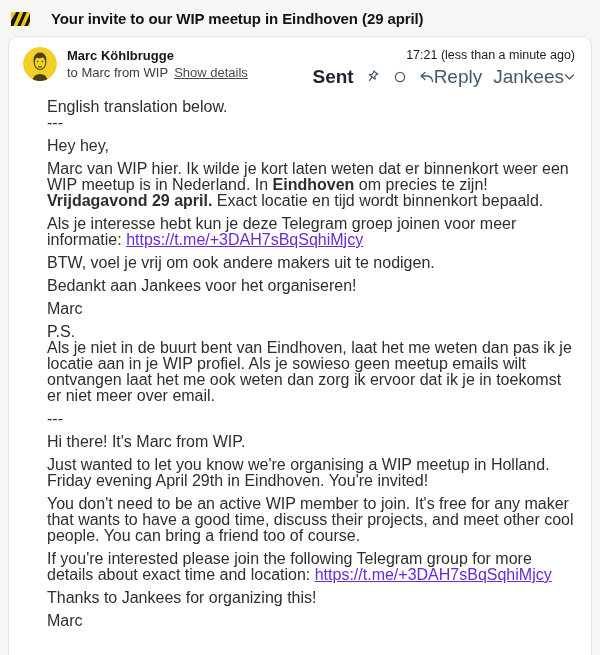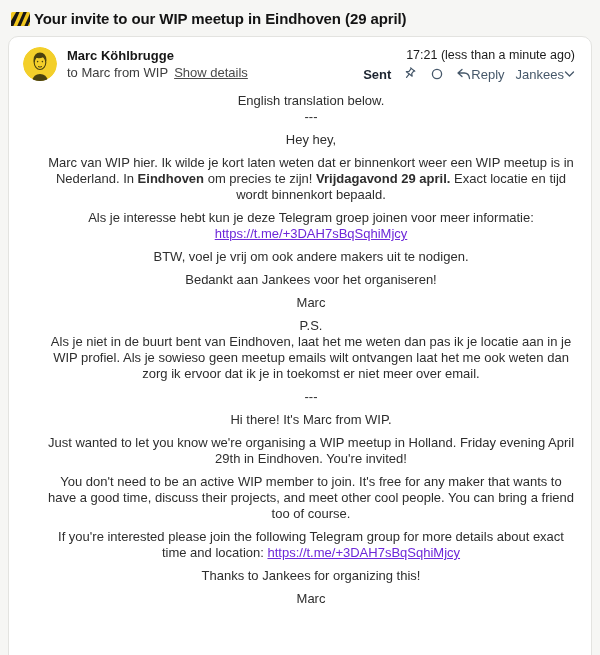--- a/index.html
+++ b/index.html
@@ -7,21 +7,21 @@
     padding: 0;
     width: 600px;
     height: 655px;
     overflow: hidden;
     background: #f6f6f4;
     font-family: "Liberation Sans", sans-serif;
   }
   .title-bar {
     display: flex;
     align-items: center;
-    gap: 4px;
+    gap: 21px;
     padding: 10px 12px 9px 11px;
   }
   .title-text {
     font-size: 15px;
     font-weight: 700;
     color: #141414;
     letter-spacing: -0.1px;
   }
   .email-card {
     margin: 0 8px;
@@ -67,45 +67,43 @@
   }
   .timestamp {
     font-size: 12.5px;
     color: #1b1b1b;
     line-height: 17px;
   }
   .actions-row {
     margin-top: 2px;
     display: flex;
     justify-content: flex-end;
-    align-items: center;
     gap: 11px;
     color: #46586a;
-    font-size: 13px;
+    font-size: 19px;
   }
   .sent-label {
     font-weight: 700;
     color: #1c2430;
   }
   .action-icon { display: inline-flex; align-items: center; cursor: pointer; }
   .action-link {
     display: inline-flex;
     align-items: center;
     cursor: pointer;
   }
   .email-body {
     padding: 9px 16px 18px 38px;
   }
   .para {
-    font-size: 13px;
+    font-size: 16px;
     line-height: 16px;
     color: #2e2e2e;
     margin: 0 0 7px 0;
     max-width: 530px;
-    text-align: center;
   }
   .para a {
     color: #6d28d9;
     text-decoration: underline;
     cursor: pointer;
   }
   .para strong { font-weight: 700; }
   .para u { text-decoration: underline; }
 </style>
 </head>

